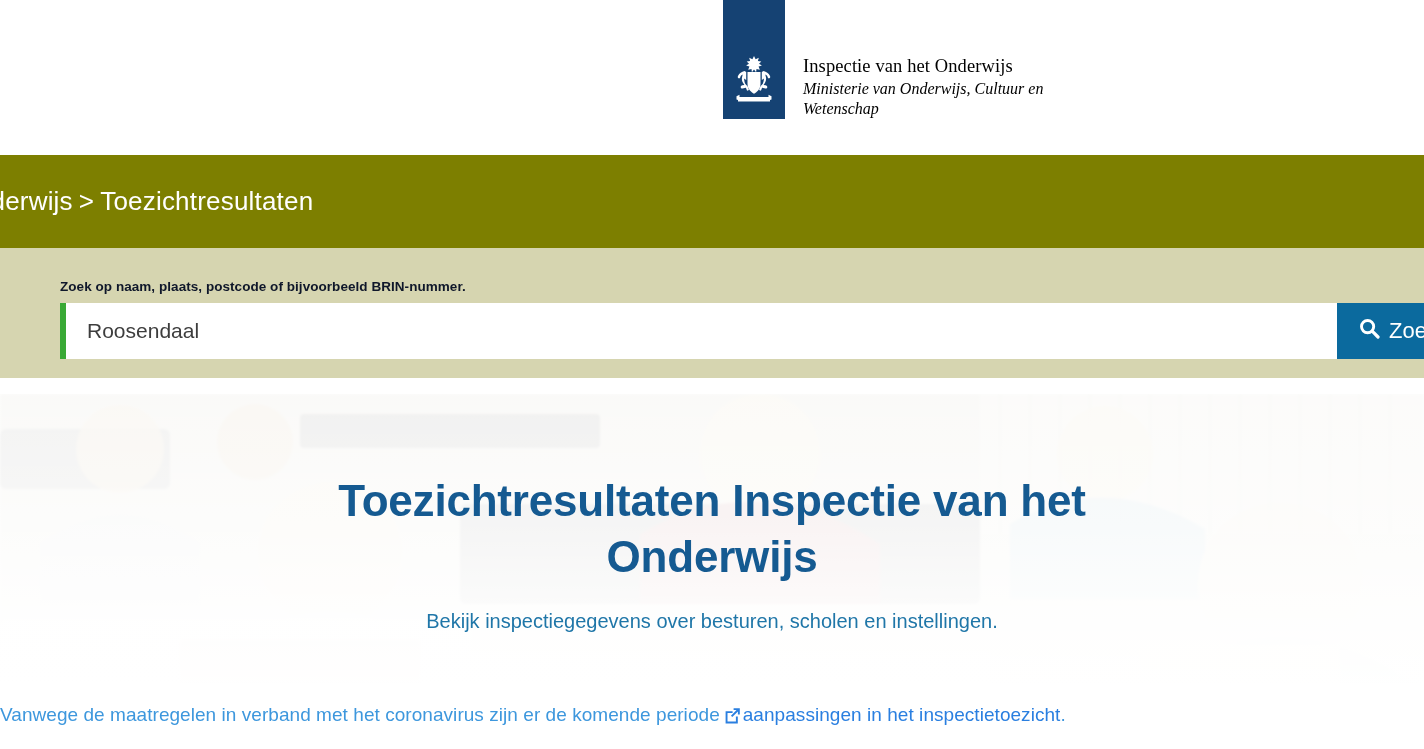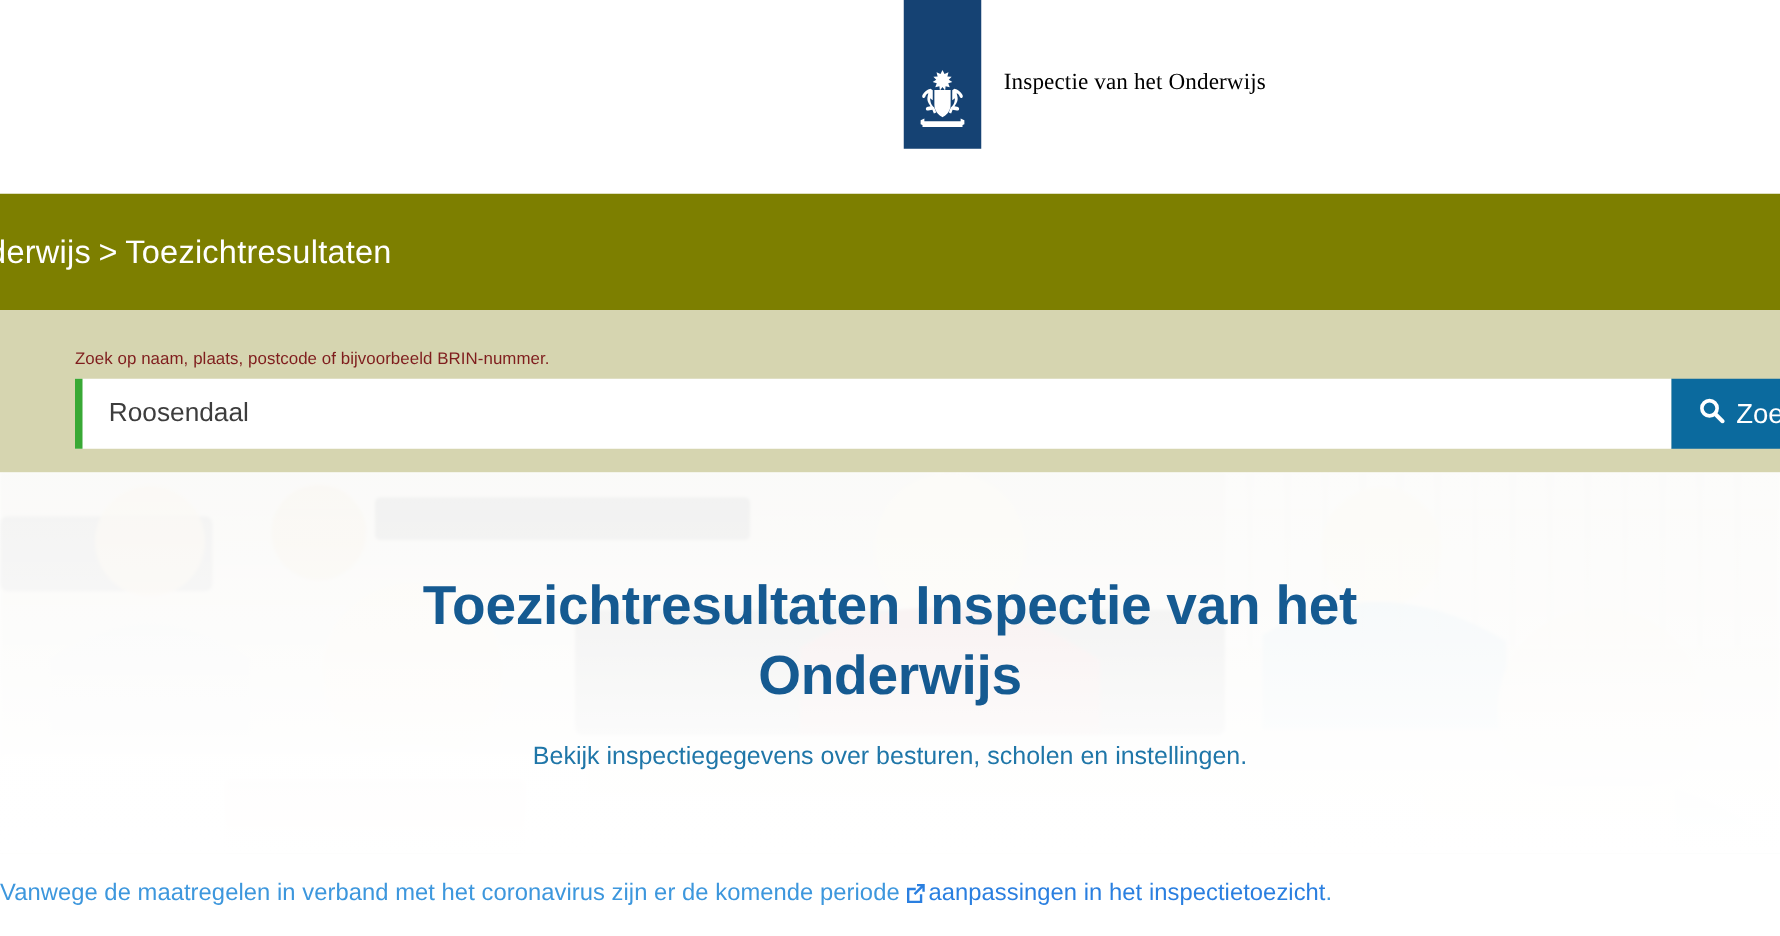--- a/index.html
+++ b/index.html
@@ -92,22 +92,23 @@
     position: absolute;
     left: 0; top: 248px;
     width: 1424px;
     height: 130px;
     background: #d6d5b0;
   }
   .search-label {
     position: absolute;
     left: 60px; top: 31px;
     font-size: 13.5px;
-    color: #7f1d1d;
+    color: #0f172a;
     letter-spacing: .05px;
+    font-weight: bold;
   }
   .search-row {
     position: absolute;
     left: 60px; top: 55px;
     width: 1420px;
     height: 56px;
     display: flex;
     align-items: stretch;
   }
   .search-field {
@@ -149,21 +150,21 @@
     padding-left: 22px;
     cursor: pointer;
     overflow: hidden;
     white-space: nowrap;
   }
   .search-button svg { flex: 0 0 auto; }
 
   
   .hero {
     position: absolute;
-    left: 0; top: 378px;
+    left: 0; top: 394px;
     width: 1424px;
     height: 305px;
     overflow: hidden;
     background: #fdfdfb;
   }
   .hero-photo {
     position: absolute;
     inset: 0;
     opacity: .22;
     filter: blur(1.2px) saturate(.85);
@@ -251,20 +252,21 @@
 
               <path d="M6 44 h32 v4.5 h-32z"></path>
               <path d="M4.5 43.2 l3 -1.4 0 5.8 -3 -1.2z"></path>
               <path d="M39.5 43.2 l-3 -1.4 0 5.8 3 -1.2z"></path>
             </g>
           </svg>
         </span>
       </div>
       <div class="logo-text">
         <div class="logo-title">Inspectie van het Onderwijs</div>
+        <div class="logo-sub">Ministerie van Onderwijs, Cultuur en Wetenschap</div>
       </div>
     </div>
   </header>
 
   <nav class="breadcrumb-bar">
     <div class="breadcrumb">
       <a href="#">Inspectie van het Onderwijs</a><span class="crumb-sep">&gt;</span><span>Toezichtresultaten</span>
     </div>
   </nav>
 

